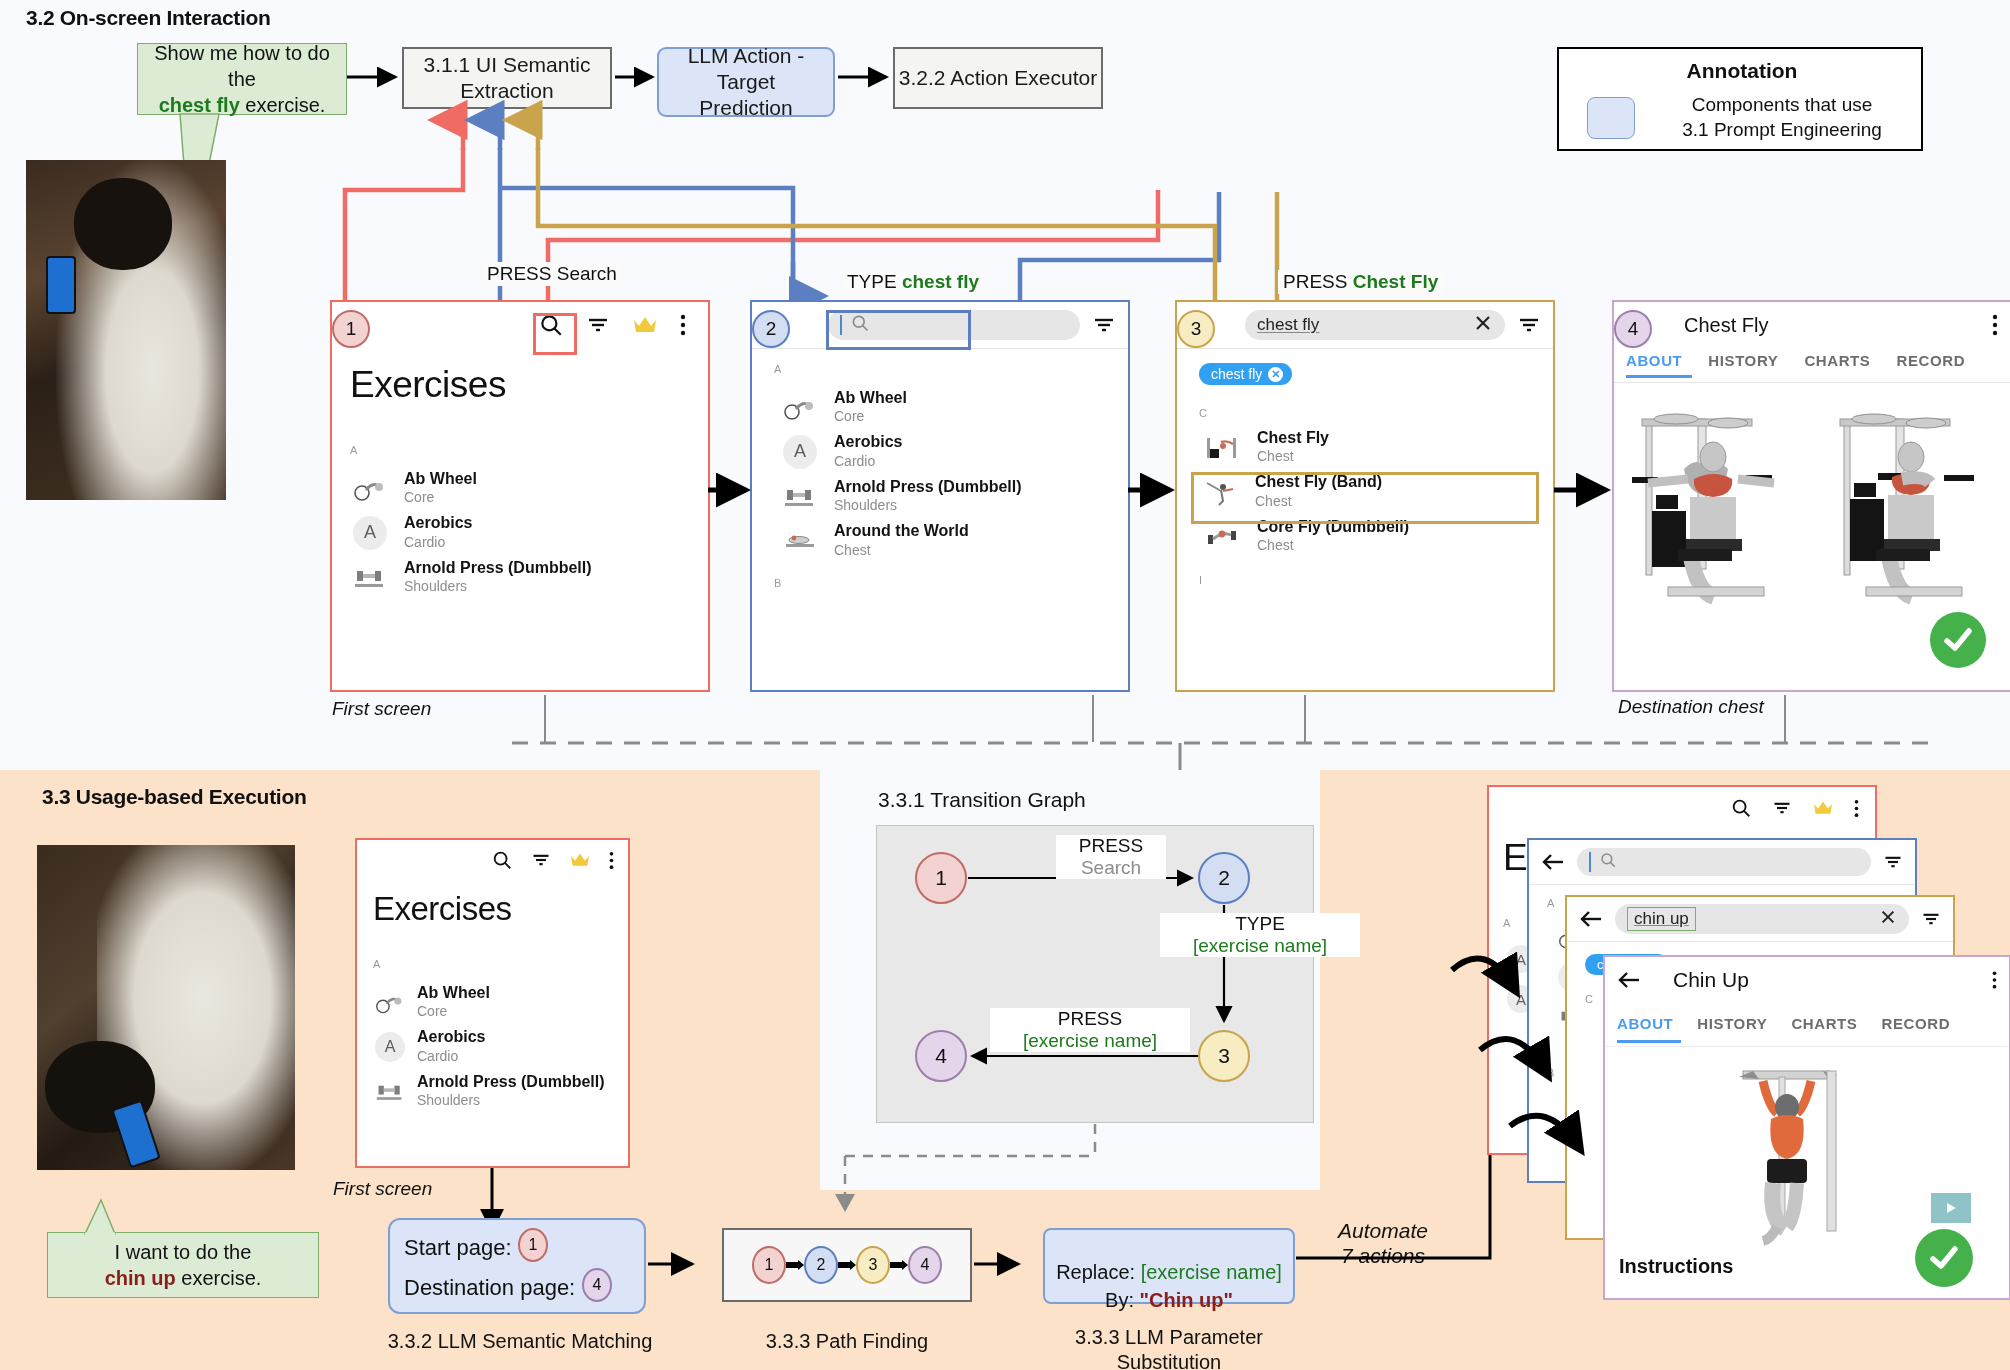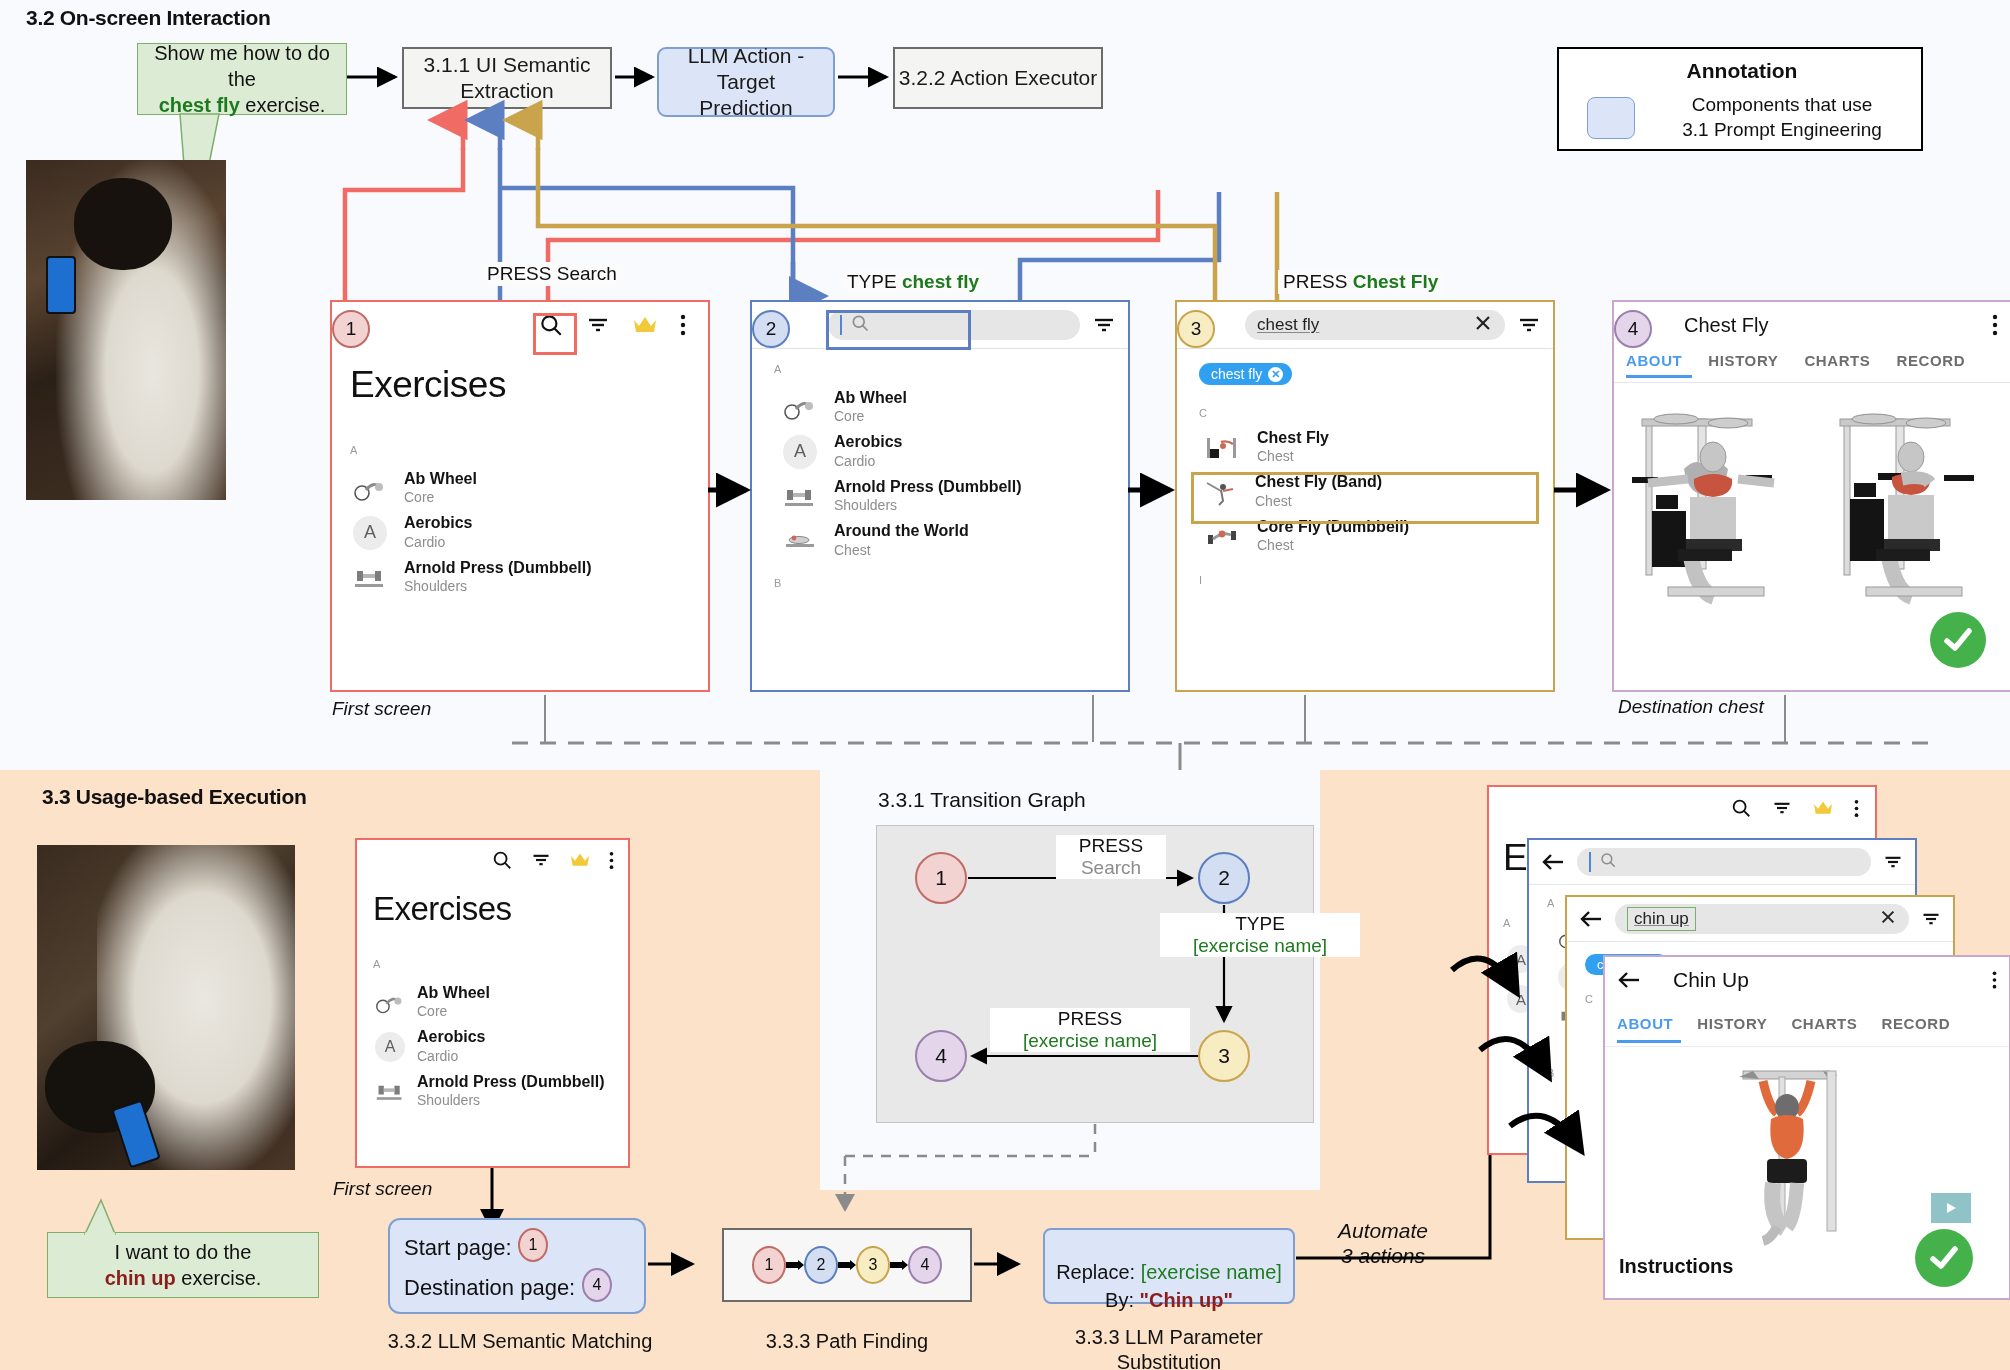--- a/index.html
+++ b/index.html
@@ -678,21 +678,21 @@
     <div style="text-align:center;">
       <span>By:</span>
       <b style="color:#8b1d1d;">"Chin up"</b>
     </div>
   </div>
 </div>
 <div class="abs" style="left:1043px;top:1325px;font-size:20px;color:#111;width:252px;text-align:center;white-space:pre-line;line-height:1.25;">3.3.3 LLM Parameter
 Substitution</div>
 
 <div class="abs" style="left:1318px;top:1218px;font-size:21px;font-style:italic;color:#111;text-align:center;width:130px;line-height:1.2;">
-  <span>Automate</span><br><span>3 actions</span>
+  <span>Automate</span><br><span>7 actions</span>
 </div>
 <svg class="abs" style="left:1290px;top:880px;width:320px;height:390px;overflow:visible;">
   <defs>
       <marker id="abw" markerWidth="8" markerHeight="8" refX="7" refY="4" orient="auto">
     <polygon points="0,0 8,4 0,8" fill="#000"></polygon>
       </marker>
     </defs>
   <polyline points="6,378 200,378 200,6 276,6" fill="none" stroke="#000" stroke-width="3" marker-end="url(#abw)"></polyline>
 </svg>
 

